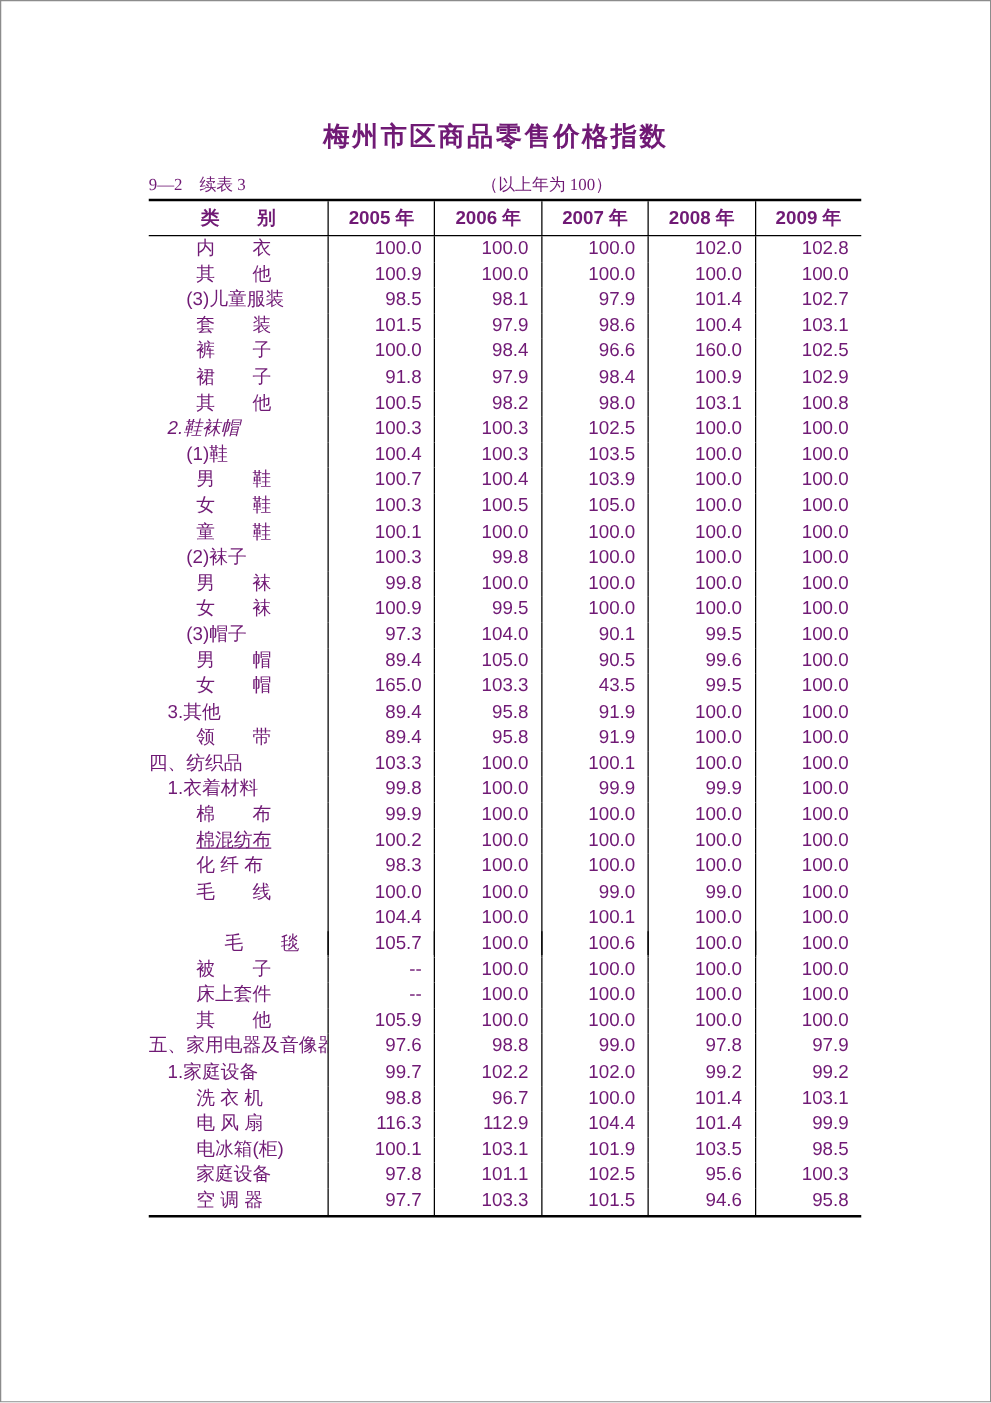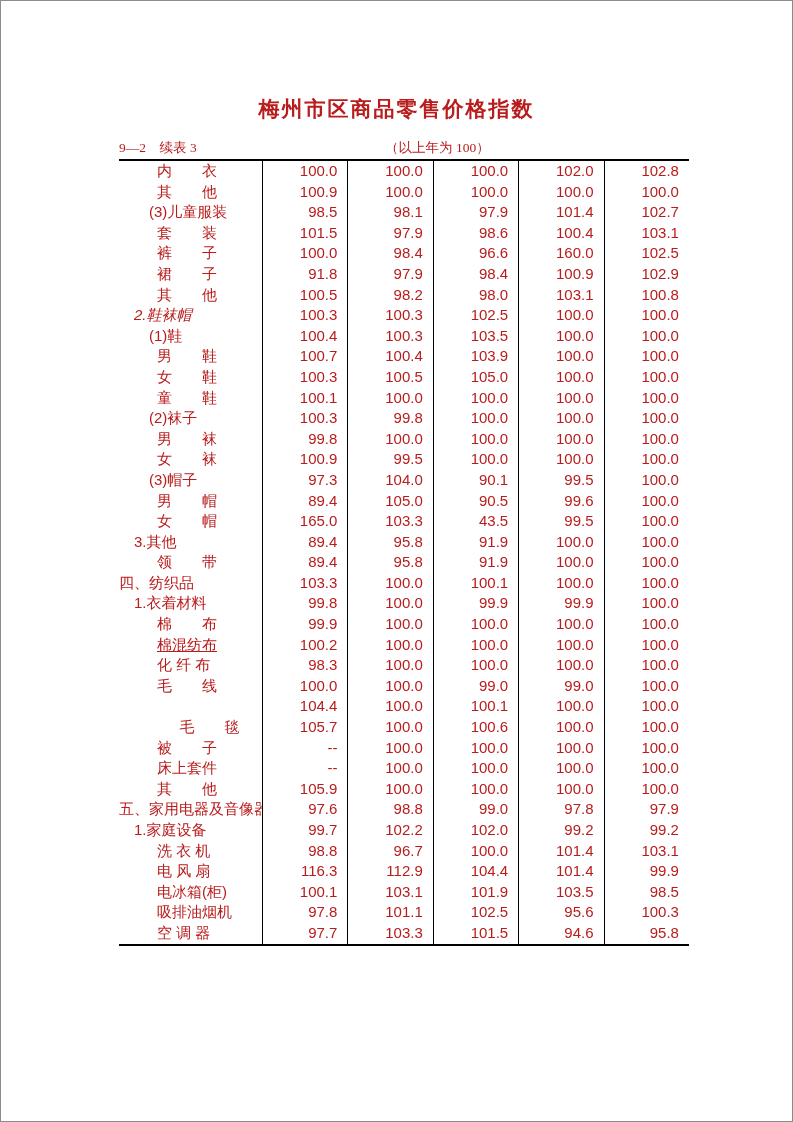--- a/index.html
+++ b/index.html
@@ -4,21 +4,21 @@
 <style>
   html,body{margin:0;padding:0;background:#ffffff;}
   .page{
     position:relative;
     width:793px;height:1122px;
     box-sizing:border-box;
     background:#ffffff;
     border:1px solid #8c8c8c;
     overflow:hidden;
     font-family:"Liberation Sans", sans-serif;
-    color:#b91c1c;
+    color:#701a75;
   }
   .title{
     position:absolute;top:94px;left:0;width:100%;
     margin:0;text-align:center;
     font-size:21px;font-weight:bold;letter-spacing:2px;
     font-family:"Liberation Sans", sans-serif;
   }
   .note-left{
     position:absolute;top:138px;left:118px;
     font-family:"Liberation Serif", serif;
@@ -63,20 +63,28 @@
 <body>
 
 <div class="page">
 
   <h1 class="title">梅州市区商品零售价格指数</h1>
 
   <span class="note-left">9—2　续表 3</span>
   <span class="note-center">（以上年为 100）</span>
 
   <div class="table">
+    <div class="thead">
+      <div class="cell">类　　别</div>
+      <div class="cell">2005 年</div>
+      <div class="cell">2006 年</div>
+      <div class="cell">2007 年</div>
+      <div class="cell">2008 年</div>
+      <div class="cell">2009 年</div>
+    </div>
     <div class="tbody" id="tbody">
         <div class="trow">
     <div class="cell label" style="padding-left: 38px;">内　　衣</div>
   <div class="cell val">100.0</div>
           <div class="cell val">100.0</div>
           <div class="cell val">100.0</div>
           <div class="cell val">102.0</div>
           <div class="cell val">102.8</div>
         </div>
         <div class="trow">
@@ -353,21 +361,21 @@
         </div>
         <div class="trow">
     <div class="cell label" style="padding-left: 38px;">电冰箱(柜)</div>
   <div class="cell val">100.1</div>
           <div class="cell val">103.1</div>
           <div class="cell val">101.9</div>
           <div class="cell val">103.5</div>
           <div class="cell val">98.5</div>
         </div>
         <div class="trow">
-    <div class="cell label" style="padding-left: 38px;">吸排油烟机</div>
+    <div class="cell label" style="padding-left: 38px;">家庭设备</div>
   <div class="cell val">97.8</div>
           <div class="cell val">101.1</div>
           <div class="cell val">102.5</div>
           <div class="cell val">95.6</div>
           <div class="cell val">100.3</div>
         </div>
         <div class="trow">
     <div class="cell label" style="padding-left: 38px;">空 调 器</div>
   <div class="cell val">97.7</div>
           <div class="cell val">103.3</div>

